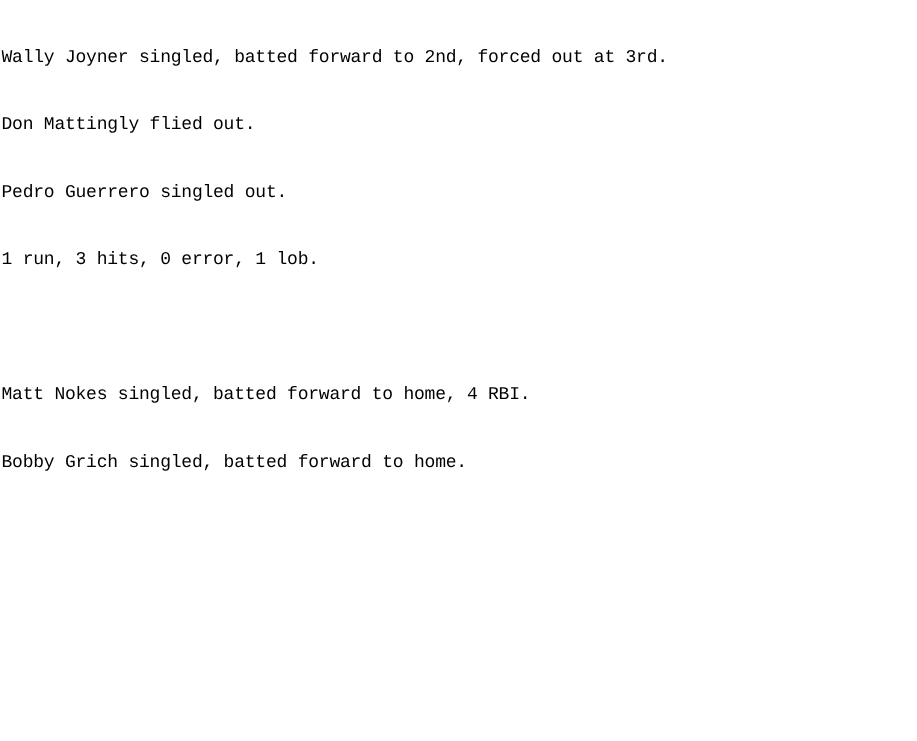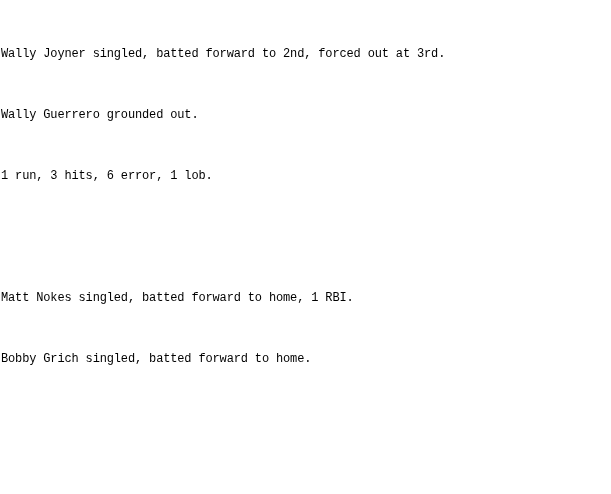--- a/index.html
+++ b/index.html
@@ -17,32 +17,32 @@
     font-family: "Liberation Mono", "DejaVu Sans Mono", monospace;
     font-size: 12px;
     line-height: 15px;
     letter-spacing: -0.15px;
     color: #000000;
     white-space: pre;
   }
   .line {
     min-height: 15px;
     overflow: hidden;
-    margin-top: 16px;
   }
 </style>
 </head>
 <body>
 
 <div class="log">
   <div class="line">Wally Joyner singled, batted forward to 2nd, forced out at 3rd.</div>
-  <div class="line">Wally Guerrero grounded out.</div>
-  <div class="line">1 run, 3 hits, 6 error, 1 lob.</div>
+  <div class="line">Don Mattingly flied out.</div>
+  <div class="line">Pedro Guerrero singled out.</div>
+  <div class="line">1 run, 3 hits, 0 error, 1 lob.</div>
   <div class="line"></div>
-  <div class="line">Matt Nokes singled, batted forward to home, 1 RBI.</div>
+  <div class="line">Matt Nokes singled, batted forward to home, 4 RBI.</div>
   <div class="line">Bobby Grich singled, batted forward to home.</div>
   
   
   
   
   
   
   
   
   

